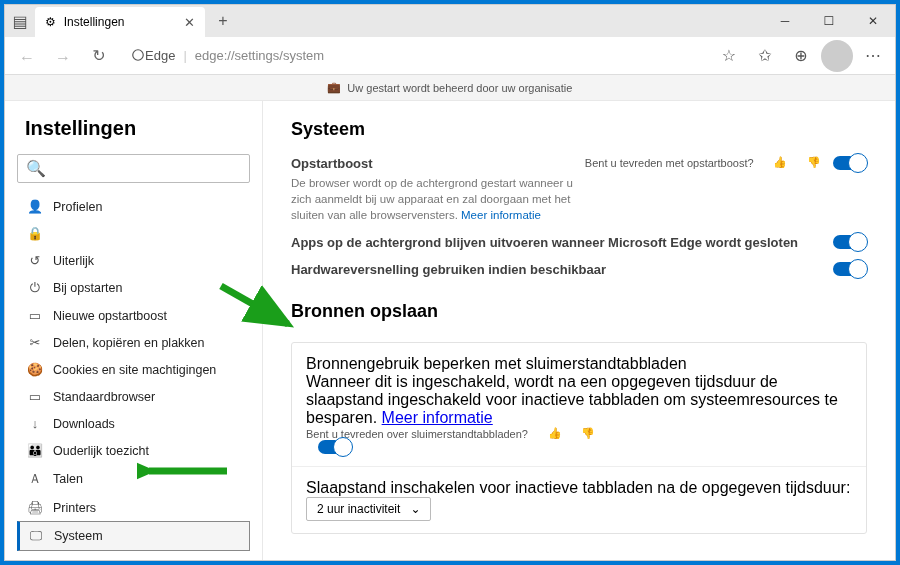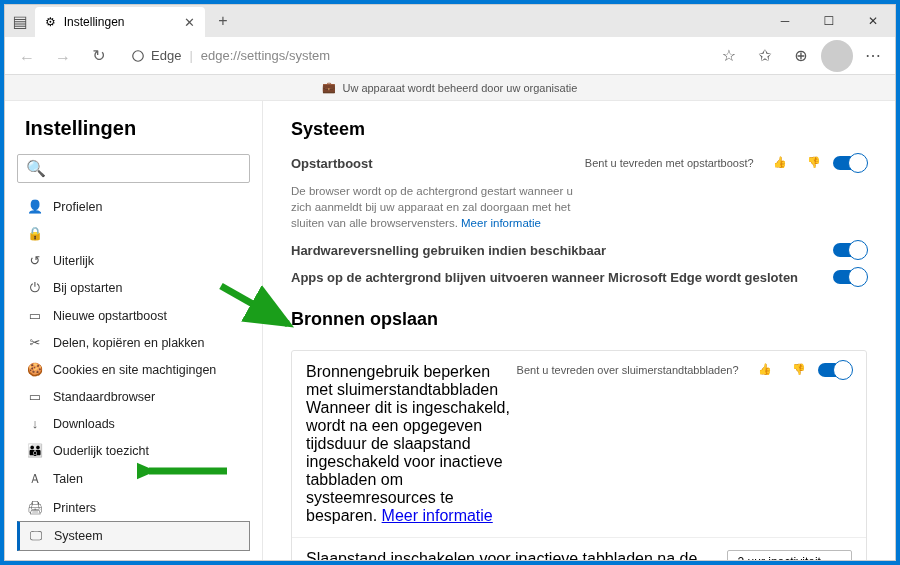--- a/index.html
+++ b/index.html
@@ -11,51 +11,51 @@
 .tab .gear { font-size: 12px; }
 .tab .title { font-size: 12px; flex: 1; }
 .tab .close { font-size: 13px; color: #555; cursor: pointer; }
 .newtab { width: 28px; height: 28px; display: flex; align-items: center; justify-content: center; font-size: 16px; color: #555; margin-left: 4px; }
 .wincontrols { margin-left: auto; display: flex; }
 .wincontrols div { width: 44px; height: 32px; display: flex; align-items: center; justify-content: center; color: #333; font-size: 12px; }
 .toolbar { height: 38px; display: flex; align-items: center; padding: 0 6px; gap: 4px; border-bottom: 1px solid #ddd; }
 .toolbar .nav { width: 32px; height: 32px; display: flex; align-items: center; justify-content: center; color: #666; }
 .toolbar .nav.disabled { color: #bbb; }
 .urlbar { flex: 1; height: 28px; border-radius: 14px; background: #fff; display: flex; align-items: center; padding: 0 12px; font-size: 13px; border: none; gap: 8px; }
-.urlbar .edge { color: #555; display: flex; align-items: flex-end; gap: 6px; }
+.urlbar .edge { color: #555; display: flex; align-items: flex-start; }
 .urlbar .sep { color: #ccc; }
 .urlbar .path { color: #888; }
 .toolbar .right { display: flex; align-items: center; gap: 4px; }
 .toolbar .right div { width: 32px; height: 32px; display: flex; align-items: center; justify-content: center; color: #555; }
 .avatar { width: 20px; height: 20px; border-radius: 50%; background: #ccc; }
 .orgbar { height: 26px; background: #f4f4f4; display: flex; align-items: center; justify-content: center; font-size: 11px; color: #555; gap: 6px; border-bottom: 1px solid #e8e8e8; }
 .content { flex: 1; display: flex; overflow: hidden; }
 .sidebar { width: 258px; padding: 16px 12px; border-right: 1px solid #e8e8e8; overflow-y: auto; }
 .sidebar h1 { font-size: 20px; font-weight: 600; margin-bottom: 14px; padding-left: 8px; }
 .search { display: flex; align-items: center; border: 1px solid #bbb; border-radius: 2px; padding: 4px 8px; gap: 8px; margin-bottom: 10px; }
 .search input { border: none; outline: none; font-size: 12px; flex: 1; }
 .sidebar ul { list-style: none; }
 .sidebar li { display: flex; align-items: center; gap: 10px; padding: 6px 8px; font-size: 12.5px; color: #222; cursor: pointer; border-left: 2px solid transparent; }
 .sidebar li.active { border: 1px solid #888; border-left: 3px solid #0067c0; background: #f5f5f5; }
 .sidebar li .icon { width: 16px; text-align: center; color: #555; font-size: 13px; }
 .main { flex: 1; padding: 18px 28px; overflow-y: auto; position: relative; }
 .main h2 { font-size: 18px; font-weight: 600; margin-bottom: 16px; }
 .row { display: flex; align-items: flex-start; margin-bottom: 12px; }
 .row .left { flex: 1; }
 .row .lbl { font-size: 13px; font-weight: 600; color: #404040; }
-.row .desc { font-size: 11.5px; color: #777; margin-top: 12px; max-width: 400px; line-height: 1.4; }
+.row .desc { font-size: 11.5px; color: #777; margin-top: 4px; max-width: 400px; line-height: 1.4; }
 .row .desc a { color: #0067c0; text-decoration: none; }
 .feedback { font-size: 11px; color: #555; display: flex; align-items: center; gap: 20px; }
 .toggle { width: 34px; height: 14px; border-radius: 7px; background: #0067c0; position: relative; margin-left: 12px; }
 .toggle::after { content: ''; width: 18px; height: 18px; border-radius: 50%; background: #fff; border: 1px solid #0067c0; position: absolute; right: -1px; top: -3px; }
 .external { width: 18px; height: 18px; color: #555; margin-left: 12px; }
 .section2 { margin-top: 24px; }
 .section2 h2 { margin-bottom: 20px; }
 .card { border: 1px solid #e2e2e2; border-radius: 3px; }
-.card .part { padding: 12px 14px; display: flex; align-items: flex-start; border-bottom: 1px solid #eee; }
+.card .part { padding: 12px 14px; display: flex; align-items: flex-start; border-bottom: 1px solid #eee; flex-direction: column; }
 .card .part:last-child { border-bottom: none; }
 .card .part .left { flex: 1; }
 .select { border: 1px solid #bbb; padding: 4px 10px; font-size: 12px; border-radius: 2px; display: flex; align-items: center; gap: 10px; }
 .arrow1 { position: absolute; top: 278px; left: 216px; pointer-events: none; }
 .arrow2 { position: absolute; top: 459px; left: 137px; pointer-events: none; }
 svg.ico { width: 14px; height: 14px; }
 </style>
 </head>
 <body>
 
@@ -95,21 +95,21 @@
       <div>⊕</div>
       <div>
           <div class="avatar"></div>
         </div>
       <div>⋯</div>
     </div>
   </div>
 
   <div class="orgbar">
     <span>💼</span>
-    <span>Uw apparaat wordt beheerd door uw organisatie</span>
+    <span>Uw gestart wordt beheerd door uw organisatie</span>
   </div>
 
   <div class="content">
     <div class="sidebar">
       <h1>Instellingen</h1>
       <div class="search">
         <span>🔍</span>
       </div>
       <ul>
         <li>
@@ -182,28 +182,28 @@
         <div class="feedback">
           <span>Bent u tevreden met opstartboost?</span>
           <span>👍</span>
           <span>👎</span>
         </div>
         <div class="toggle"></div>
       </div>
 
       <div class="row">
         <div class="left">
-            <div class="lbl">Hardwareversnelling gebruiken indien beschikbaar</div>
+            <div class="lbl">Apps op de achtergrond blijven uitvoeren wanneer Microsoft Edge wordt gesloten</div>
           </div>
         <div class="toggle"></div>
       </div>
 
       <div class="row">
         <div class="left">
-            <div class="lbl">Apps op de achtergrond blijven uitvoeren wanneer Microsoft Edge wordt gesloten</div>
+            <div class="lbl">Hardwareversnelling gebruiken indien beschikbaar</div>
           </div>
         <div class="toggle"></div>
       </div>
 
 
       <div class="section2">
         <h2>Bronnen opslaan</h2>
         <div class="card">
           <div class="part">
             <div class="left">

